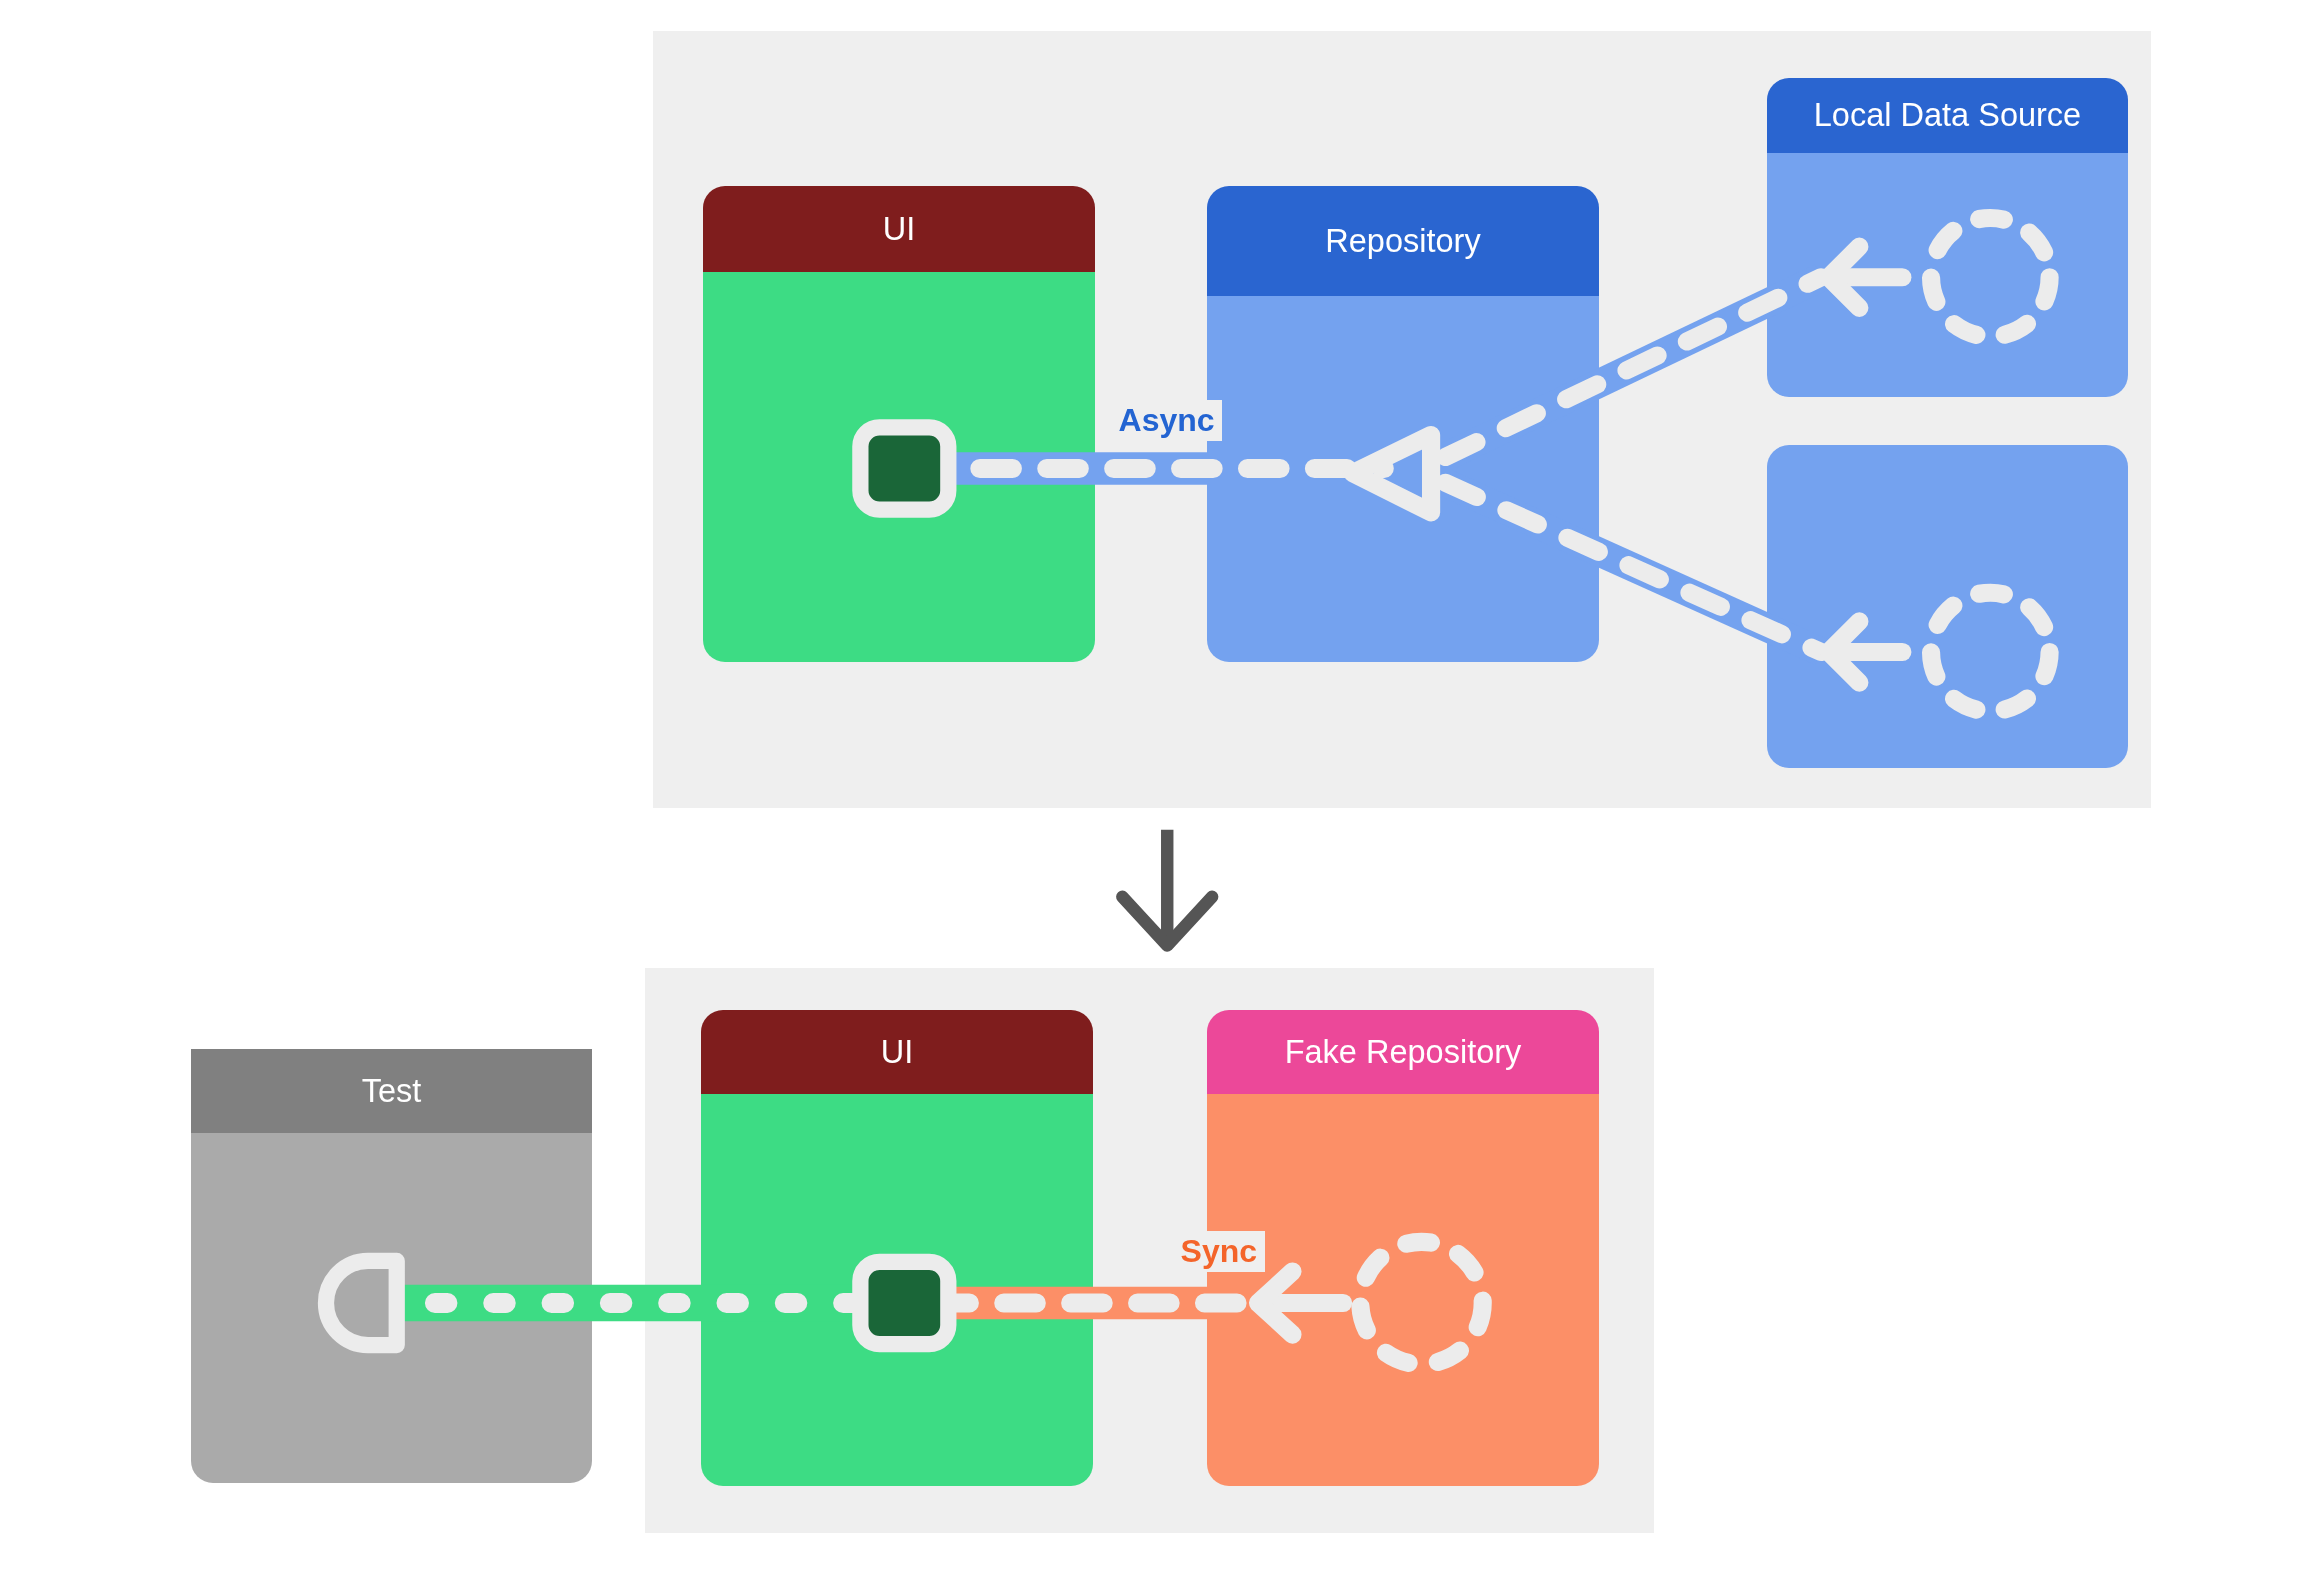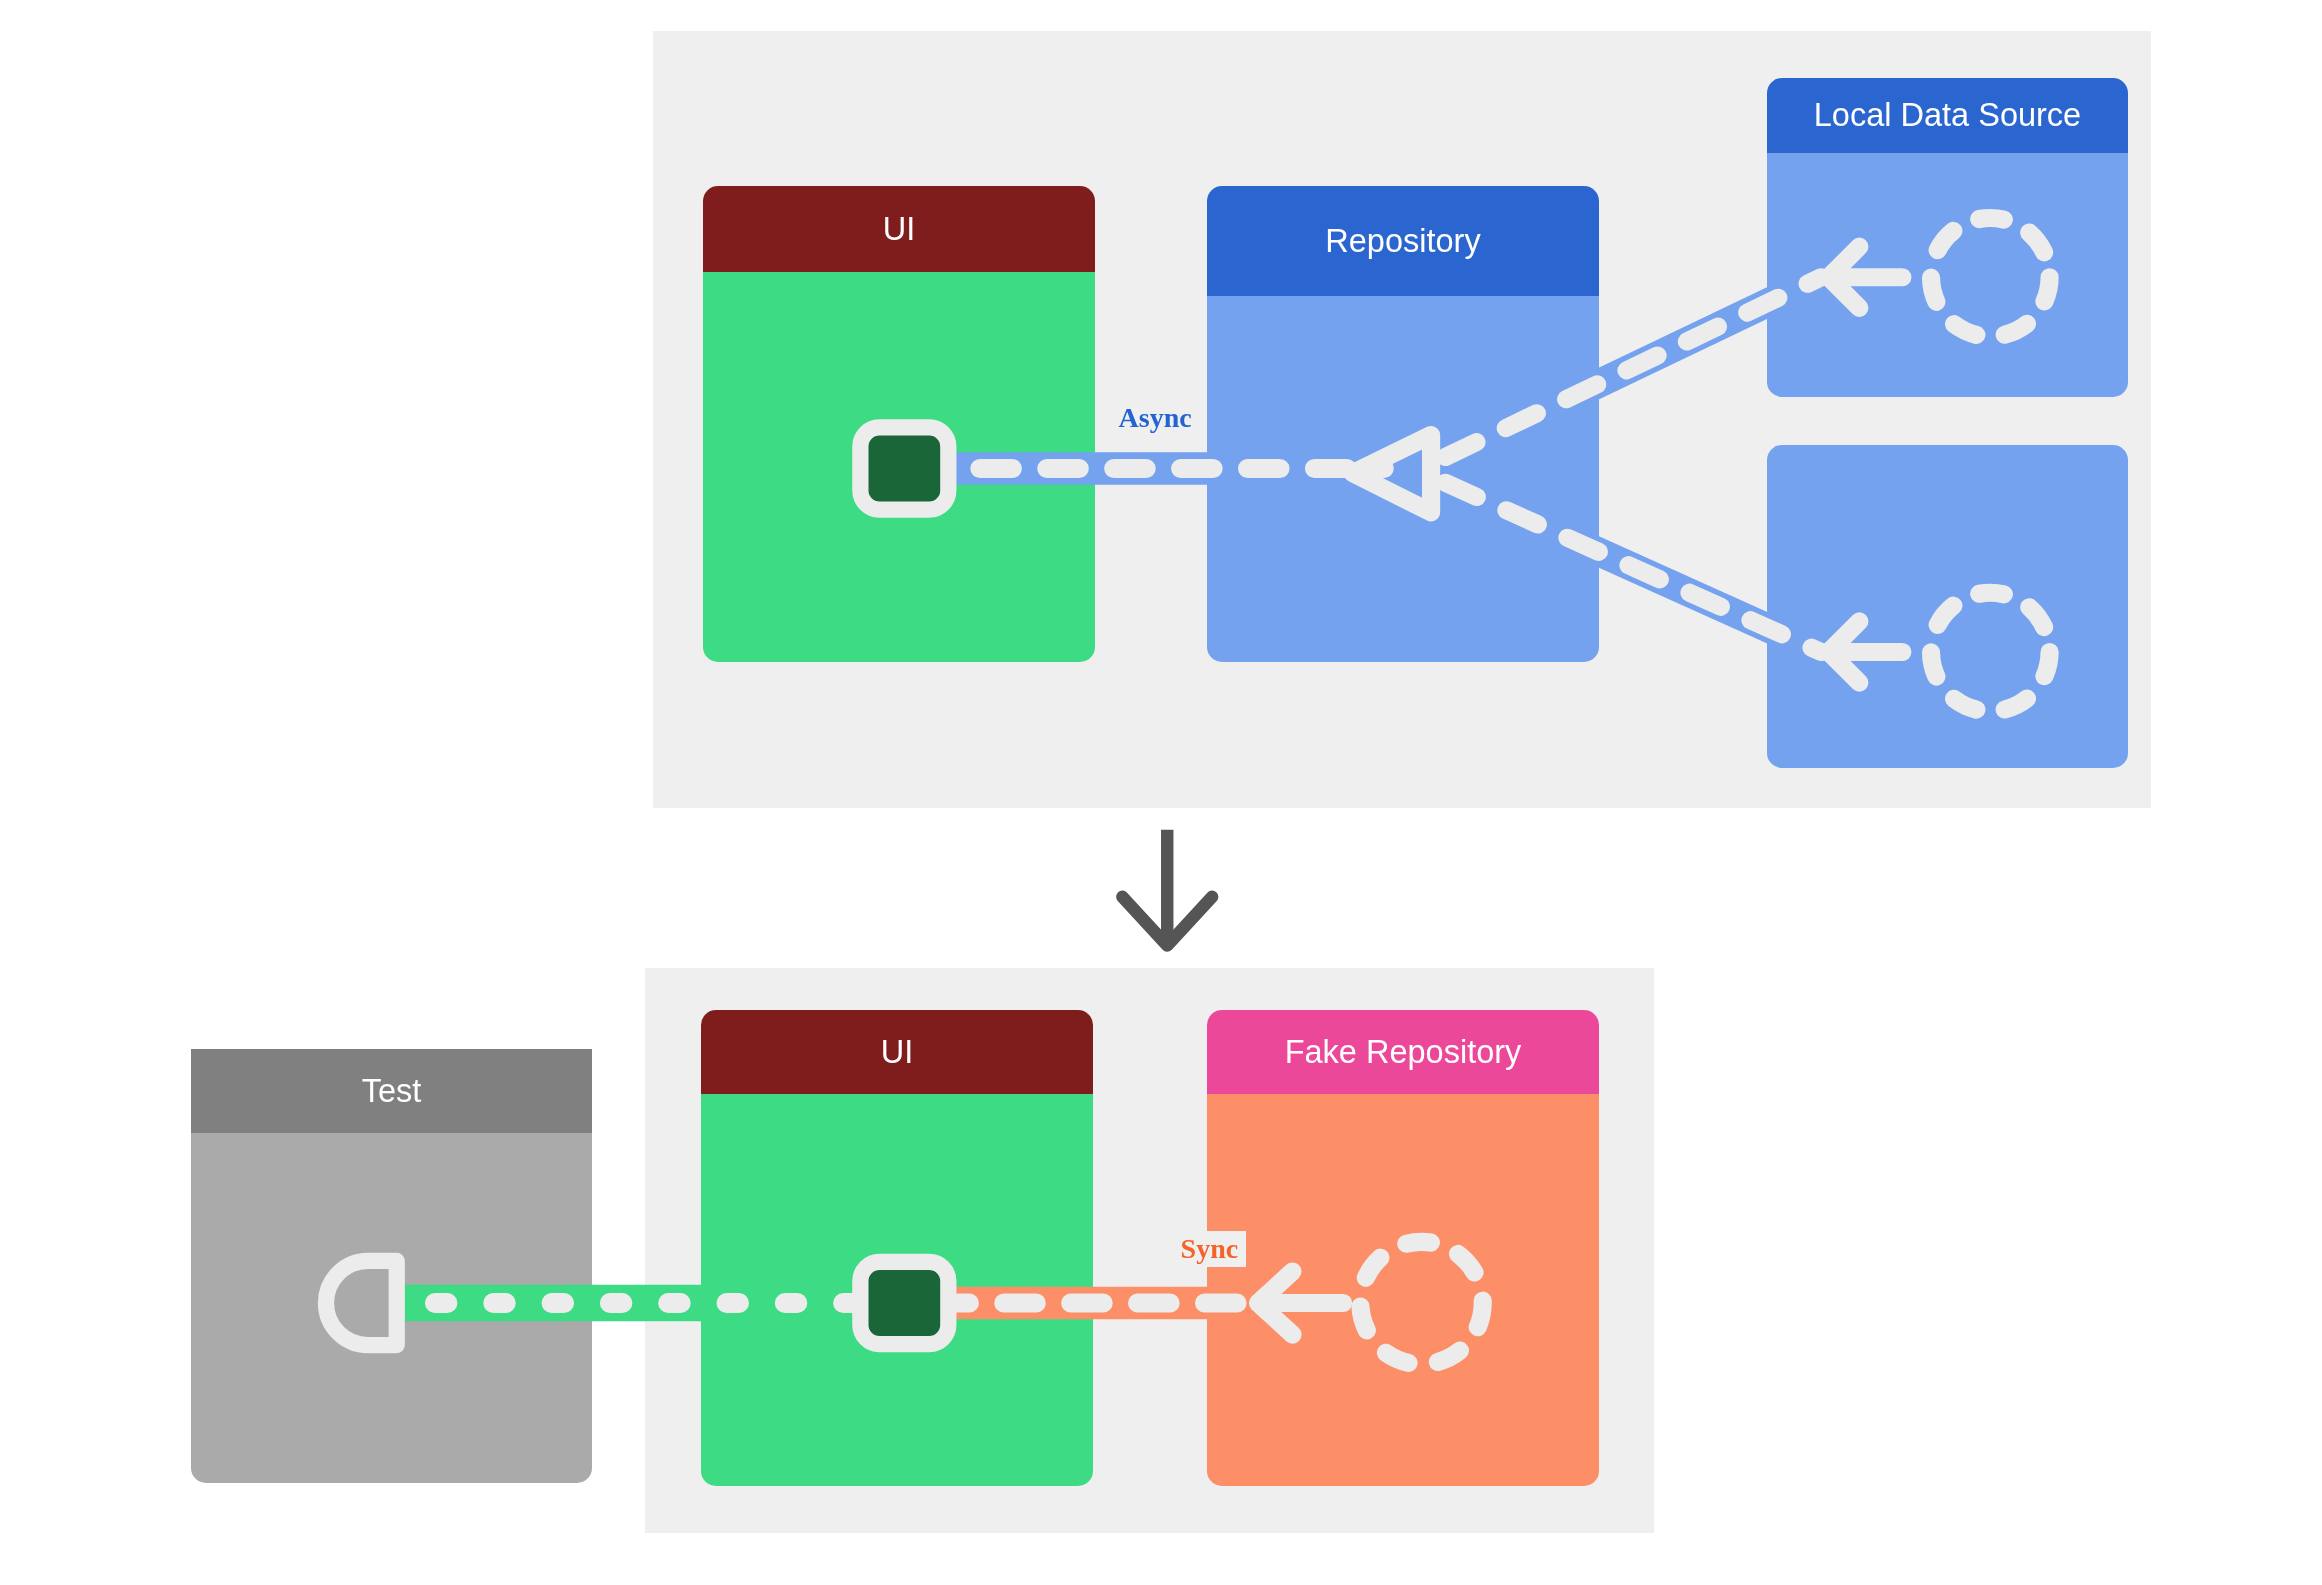--- a/index.html
+++ b/index.html
@@ -26,21 +26,21 @@
   .panel {
     position: absolute;
     background: #efefef;
   }
   #panel-production { left: 653px;  top: 31px;   width: 1498px; height: 777px; }
   #panel-test       { left: 645px;  top: 968px; width: 1009px; height: 565px; }
 
   
   .card {
     position: absolute;
-    border-radius: 15px;
+    border-radius: 22px;
     overflow: hidden;
     display: flex;
     flex-direction: column;
   }
   .card-header {
     flex: 0 0 auto;
     color: #ffffff;
     font-size: 32.5px;
     line-height: 1.18;
     text-align: center;
@@ -87,26 +87,25 @@
     position: absolute;
     left: 0; top: 0;
     width: 2323px;
     height: 1586px;
     pointer-events: none;
   }
 
   
   .edge-label {
     position: absolute;
-    font-size: 28px;
+    font-size: 32px;
     font-weight: bold;
     background: #efefef;
     padding: 1.9px 7.6px;
     white-space: nowrap;
-    font-family: Liberation Serif, serif;
   }
   #label-async { left: 1111px; top: 400px; color: #2364d2; }
   #label-sync  { left: 1126px; top: 1231px; color: #f4642a; margin-left: 47px; }
 </style>
 </head>
 <body>
 
 <div id="stage">
 
   <div class="panel" id="panel-production"></div>

